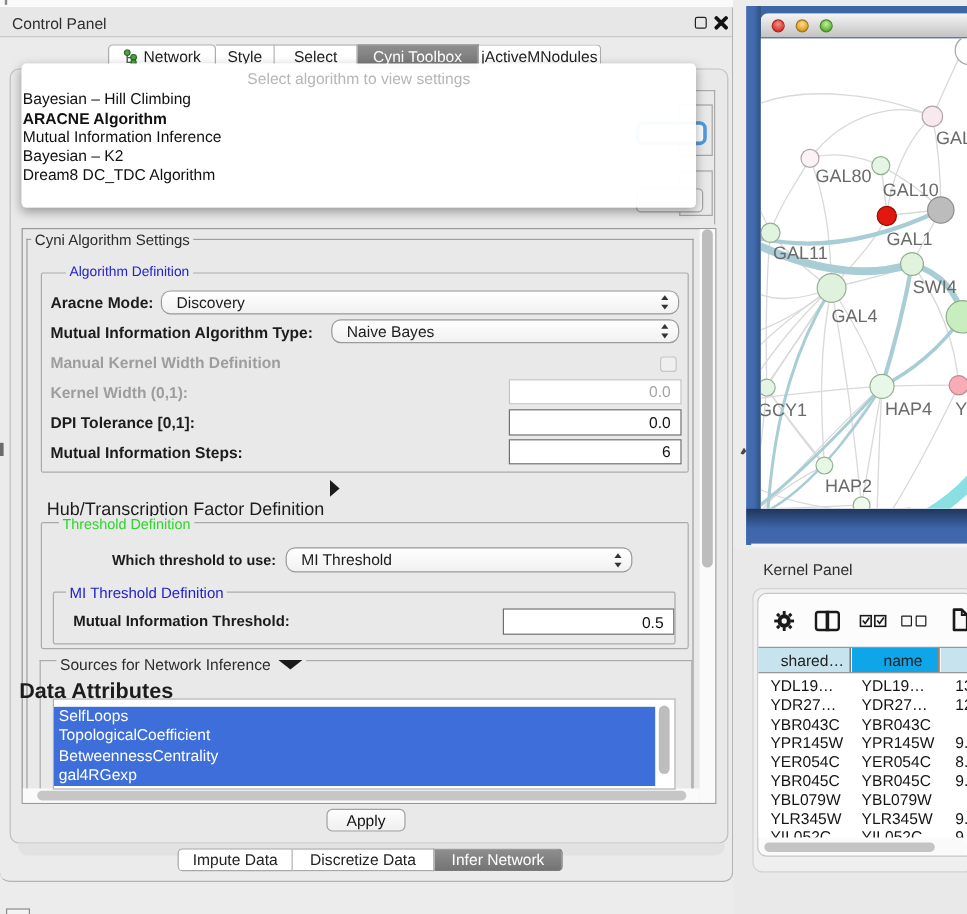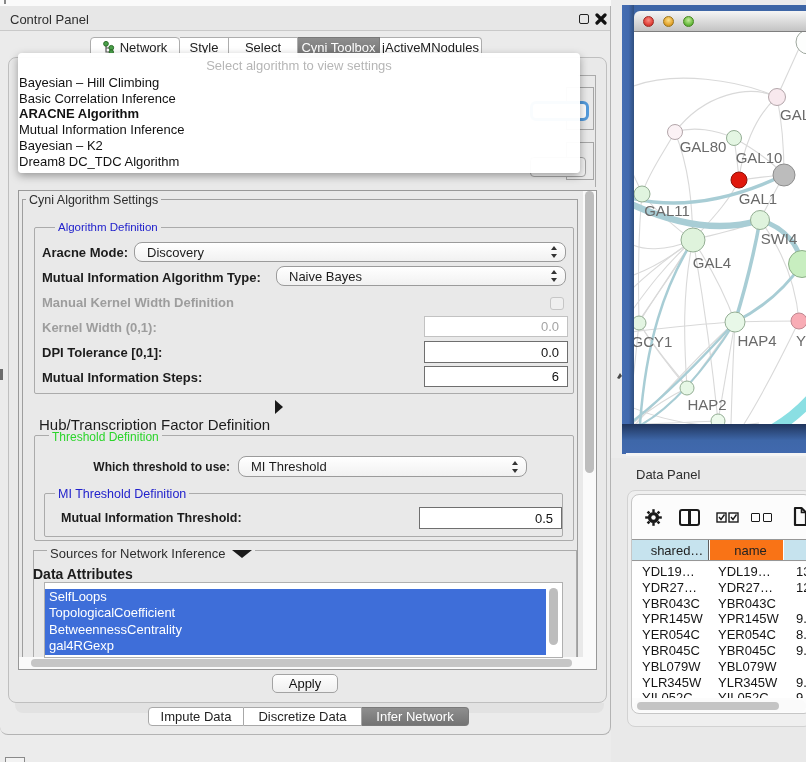--- a/index.html
+++ b/index.html
@@ -48,21 +48,21 @@
   <div class="toptab" style="width:90px;border-left:1px solid #ADADAD;border-radius:4px 4px 0 0;">
     <svg width="12" height="13" viewBox="0 0 12 13" style="margin-right:5px;">
       <path d="M3,3 L3,11 L8,11 M3,7 L8,7" fill="none" stroke="#5a5a5a" stroke-width="1.2"></path>
       <circle cx="3" cy="2.8" r="2.4" fill="#4AA04A" stroke="#24661F" stroke-width="0.9"></circle>
       <circle cx="8.3" cy="6.8" r="2.4" fill="#4AA04A" stroke="#24661F" stroke-width="0.9"></circle>
       <circle cx="8.3" cy="11" r="2.2" fill="#4AA04A" stroke="#24661F" stroke-width="0.9"></circle>
     </svg>
     Network</div>
   <div class="toptab" style="width:49px;">Style</div>
   <div class="toptab" style="width:69px;">Select</div>
-  <div class="toptab" style="width:82px;background:linear-gradient(#8E8E8E,#747474);color:#fff;border-color:#7a7a7a;">Cyni Toolbox</div>
+  <div class="toptab" style="width:101px;background:linear-gradient(#8E8E8E,#747474);color:#fff;border-color:#7a7a7a;">Cyni Toolbox</div>
   <div class="toptab" style="width:102px;border-radius:0 4px 0 0;">jActiveMNodules</div>
 </div>
 
 <div class="abs" style="left:578px;top:75px;width:18px;height:1px;background:#ABABAB;"></div>
 <div class="abs" style="left:595px;top:75px;width:1px;height:112px;background:#ABABAB;"></div>
 <div class="abs" style="left:566px;top:87px;width:28px;height:43px;border:1px solid #A5A5A5;"></div>
 <div class="abs" style="left:530px;top:101px;width:59px;height:20px;border:3px solid #539ADB;border-radius:6px;background:#fff;"></div>
 <div class="abs" style="left:566px;top:142px;width:28px;height:38px;border:1px solid #A5A5A5;"></div>
 <div class="abs" style="left:530px;top:157px;width:56px;height:20px;border:1px solid #A5A5A5;border-radius:4px;background:#F3F3F3;"></div>
 
@@ -117,21 +117,21 @@
     </span></div>
 
 <div class="abs" style="left:44px;top:493px;width:519px;height:44px;border:1px solid #ABABAB;border-radius:2px;"></div>
 <div class="grouplbl" style="left:55px;top:487px;color:#2222CC;font-size:12.5px;">MI Threshold Definition</div>
 <div class="lbl b" style="left:61px;top:511px;font-size:12.5px;">Mutual Information Threshold:</div>
 <div class="field" style="left:419px;top:507px;width:143px;height:22px;border:1.5px solid #6F6F6F;color:#111;">0.5</div>
 
 <div class="abs" style="left:33px;top:550px;width:544px;height:107px;border:1px solid #ABABAB;border-bottom:none;"></div>
 <div class="grouplbl" style="left:47px;top:546px;color:#2d2d2d;">Sources for Network Inference <span style="display:inline-block;width:0;height:0;border-left:10px solid transparent;border-right:10px solid transparent;border-top:8px solid #1a1a1a;vertical-align:0px;margin-left:3px;"></span></div>
 
-<div class="lbl b" style="left:33px;top:566px;font-size:14px;">Data Attributes</div>
+<div class="lbl b" style="left:16px;top:566px;font-size:18px;">Data Attributes</div>
 
 <div class="abs" style="left:44px;top:582px;width:519px;height:76px;background:#fff;border:1px solid #B0B0B0;"></div>
 <div class="abs" style="left:45px;top:589px;width:501px;height:66px;background:#3E6ED9;"></div>
 <div class="abs" style="left:45px;top:589px;width:501px;height:66px;color:#fff;">
   <div class="prow" style="top:16.3px;padding-left:3px;color:#fff;">TopologicalCoefficient</div>
   <div class="prow" style="top:0;padding-left:3px;color:#fff;">SelfLoops</div>
   <div class="prow" style="top:32.6px;padding-left:3px;color:#fff;">BetweennessCentrality</div>
   <div class="prow" style="top:48.9px;padding-left:3px;color:#fff;">gal4RGexp</div>
 </div>
 <div class="abs" style="left:549px;top:588px;width:9px;height:57px;background:#BDBDBD;border-radius:4.5px;"></div>
@@ -243,21 +243,21 @@
     <text x="145" y="212" text-anchor="middle">SWI4</text>
     <text x="78" y="236" text-anchor="middle">GAL4</text>
     <text x="18" y="315" text-anchor="middle">GCY1</text>
     <text x="123" y="314" text-anchor="middle">HAP4</text>
     <text x="162" y="314" text-anchor="start">Y</text>
     <text x="73" y="378" text-anchor="middle">HAP2</text>
   </g>
 </svg>
 </div>
 
-<div class="lbl" style="left:636px;top:467px;color:#2e2e2e;">Data Panel</div>
+<div class="lbl" style="left:636px;top:467px;color:#2e2e2e;">Kernel Panel</div>
 <div class="abs" style="left:627px;top:490px;width:185px;height:237px;background:#EFEFEF;border:1px solid #D2D2D2;border-radius:8px;"></div>
 <div class="abs" style="left:631px;top:494px;width:181px;height:220px;background:#FCFCFC;border:1px solid #C6C6C6;border-radius:8px;"></div>
 
 <svg class="abs" style="left:645px;top:509px;" width="17" height="17" viewBox="0 0 17 17">
   <g fill="#1A1A1A">
     <circle cx="8.5" cy="8.5" r="5.6"></circle>
     <g>
       <rect x="7.3" y="0.2" width="2.4" height="3.2"></rect>
       <rect x="7.3" y="13.6" width="2.4" height="3.2"></rect>
       <rect x="0.2" y="7.3" width="3.2" height="2.4"></rect>
@@ -280,21 +280,21 @@
 </svg>
 <div class="abs" style="left:751px;top:513px;width:9px;height:9px;border:1.4px solid #1A1A1A;border-radius:1px;"></div>
 <div class="abs" style="left:763px;top:513px;width:9px;height:9px;border:1.4px solid #1A1A1A;border-radius:1px;"></div>
 <svg class="abs" style="left:793px;top:506px;" width="14" height="21" viewBox="0 0 14 21">
   <path d="M2,2 h6.5 l4.5,4.5 V19 H2 Z" fill="#FAFAFA" stroke="#1A1A1A" stroke-width="2.2" stroke-linejoin="round"></path>
   <path d="M8.5,2 V6.5 H13" fill="none" stroke="#1A1A1A" stroke-width="1.6"></path>
 </svg>
 
 <div class="abs" style="left:632px;top:539px;width:174px;height:22px;border-top:1px solid #979797;border-bottom:1px solid #979797;"></div>
 <div class="abs" style="left:632px;top:540px;width:77px;height:20px;background:#C6E3EE;border-right:1px solid #5f5f5f;display:flex;align-items:center;justify-content:center;font-size:13px;color:#222;padding-left:14px;">shared…</div>
-<div class="abs" style="left:710px;top:540px;width:73px;height:20px;background:#f97316;border-right:5px solid #f97316;display:flex;align-items:center;justify-content:center;font-size:13px;color:#222;padding-left:13px;">name</div>
+<div class="abs" style="left:710px;top:540px;width:73px;height:20px;background:#0ea5e9;border-right:1px solid #f97316;display:flex;align-items:center;justify-content:center;font-size:13px;color:#222;padding-left:13px;">name</div>
 <div class="abs" style="left:784px;top:540px;width:22px;height:20px;background:#C6E3EE;"></div>
 
 <div class="abs" style="left:632px;top:562px;width:174px;height:136px;overflow:hidden;background:#fff;">
   <div class="trow" style="left:10px;top:2px;">YDL19…</div>
     <div class="trow" style="left:86px;top:2px;">YDL19…</div>
     <div class="trow" style="left:164px;top:2px;">13</div>
   <div class="trow" style="left:10px;top:17.8px;">YDR27…</div>
     <div class="trow" style="left:86px;top:17.8px;">YDR27…</div>
     <div class="trow" style="left:164px;top:17.8px;">12</div>
   <div class="trow" style="left:10px;top:33.6px;">YBR043C</div>
@@ -318,18 +318,17 @@
     <div class="trow" style="left:164px;top:128.4px;">9.</div>
 </div>
 
 <div class="abs" style="left:634px;top:700px;width:172px;height:12px;background:#FAFAFA;border-radius:6px;"></div>
 <div class="abs" style="left:637px;top:702px;width:142px;height:8px;background:#C4C4C4;border-radius:4px;"></div>
 
 <div class="abs" style="left:18px;top:53px;width:562px;height:120px;background:rgba(255,255,255,0.97);border-radius:4px;box-shadow:0 3px 9px rgba(0,0,0,0.35);"></div>
 <div class="abs" style="left:18px;top:58px;width:562px;text-align:center;font-size:13px;color:#B6B6B6;">Select algorithm to view settings</div>
 <div class="abs" style="left:19px;top:74.6px;width:560px;font-size:13px;color:#111;line-height:15.9px;">
   <div>Bayesian – Hill Climbing</div>
-  <div>Basic Correlation Inference</div>
   <div class="b">ARACNE Algorithm</div>
   <div>Mutual Information Inference</div>
   <div>Bayesian – K2</div>
   <div>Dream8 DC_TDC Algorithm</div>
 </div>
 
 </body></html>

